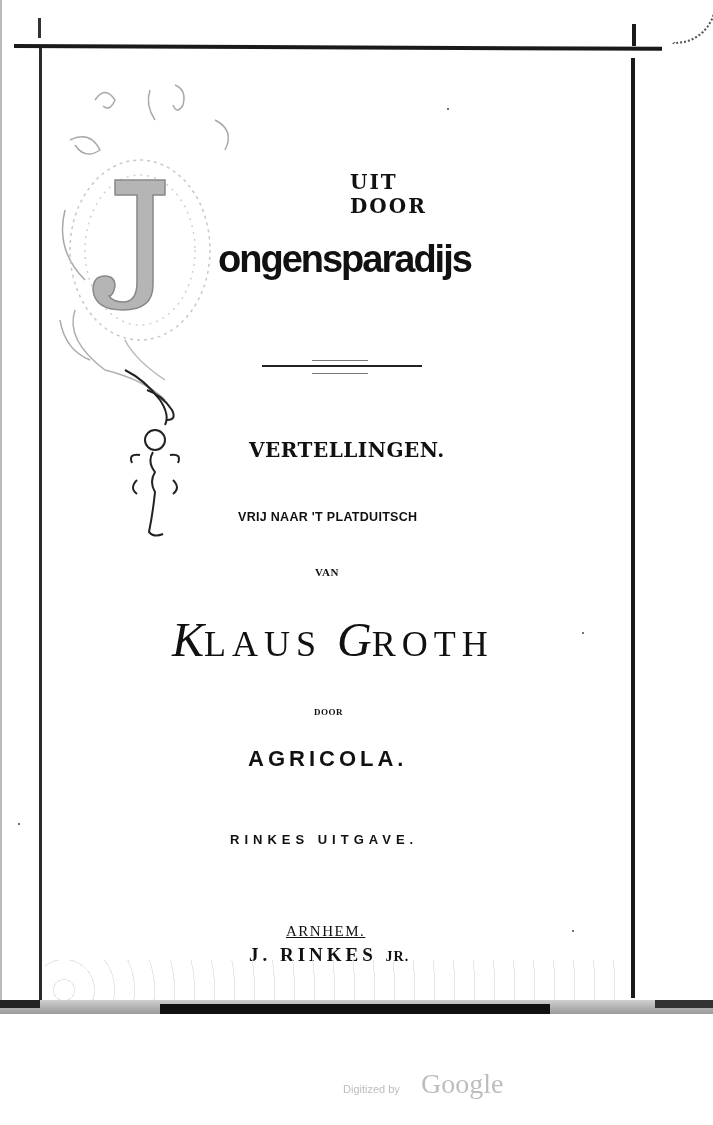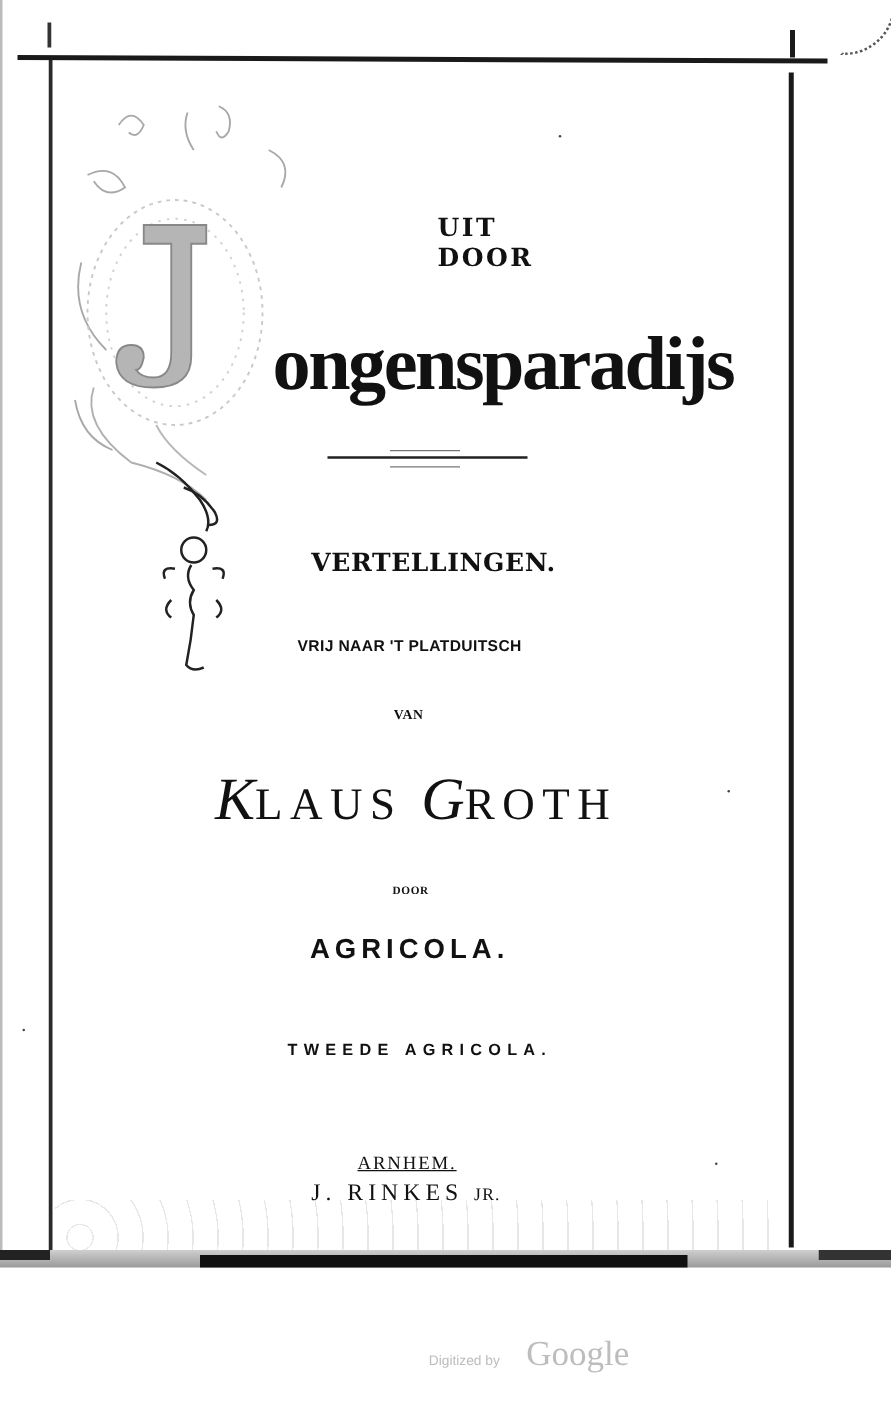--- a/index.html
+++ b/index.html
@@ -14,33 +14,33 @@
   .edge-left { left:0; top:0; width:2px; height:1000px; background:#bbb; }
   .corner-arc { left:672px; top:0; width:40px; height:40px; border:2px dotted #555; border-color:transparent #555 #555 transparent; border-radius:0 0 40px 0; }
   .bottom-band { left:0; top:1000px; width:713px; height:14px; background:linear-gradient(#cfcfcf,#9a9a9a); }
   .bottom-dark { left:160px; top:1004px; width:390px; height:10px; background:#111; }
   .bottom-dark-l { left:0; top:1000px; width:40px; height:8px; background:#222; }
   .bottom-dark-r { left:655px; top:1000px; width:58px; height:8px; background:#333; }
   .lace { left:44px; top:960px; width:585px; height:40px; background:repeating-radial-gradient(circle at 20px 30px, transparent 0 10px, #ddd 10px 11px, transparent 11px 20px); opacity:0.7; }
   
   .ornament { left:55px; top:80px; width:200px; height:460px; }
   .uit { top:170px; left:350px; width:120px; text-align:left; font-family:"DejaVu Serif", serif; font-weight:bold; font-size:20px; letter-spacing:2px; }
-  .main-title { top:257px; left:218px; width:420px; text-align:left; font-family:Liberation Serif, serif; font-weight:bold; font-size:61px; letter-spacing:-2px; line-height:70px; }
+  .main-title { top:224px; left:218px; width:420px; text-align:left; font-family:Liberation Sans, sans-serif; font-weight:bold; font-size:38px; letter-spacing:-2px; line-height:70px; }
   .rule { left:262px; top:365px; width:160px; height:2px; background:#222; }
   .rule-orn { left:312px; top:360px; width:56px; height:12px; border-top:1px solid #777; border-bottom:1px solid #777; }
   .vert { top:438px; left:229px; font-family:"DejaVu Serif", serif; font-weight:bold; font-size:20px; letter-spacing:0.5px;margin-left:20px; }
   .vrij { top:510px; left:238px; font-family:"Liberation Sans", sans-serif; font-weight:bold; font-size:12.5px; letter-spacing:0.3px; }
   .van { top:566px; left:315px; font-family:"Liberation Serif", serif; font-weight:bold; font-size:11px; letter-spacing:0.5px; }
   .klaus { top:612px; left:172px; font-family:"Liberation Serif", serif; font-size:36px; letter-spacing:6px; }
   .klaus .big { font-size:48px; font-style:italic; letter-spacing:0; }
   .door { top:707px; left:314px; font-family:"Liberation Serif", serif; font-weight:bold; font-size:9px; letter-spacing:0.5px; }
   .agri { top:746px; left:248px; font-family:"Liberation Sans", sans-serif; font-weight:bold; font-size:22px; letter-spacing:4px; }
   .tweede { top:832px; left:230px; font-family:"Liberation Sans", sans-serif; font-weight:bold; font-size:13px; letter-spacing:5px; }
   .arnhem { top:923px; left:286px; font-family:"Liberation Serif", serif; font-size:15px; letter-spacing:1.5px;text-decoration:underline; }
-  .rinkes { top:944px; left:249px; font-family:"Liberation Serif", serif; font-weight:normal; font-size:19px; letter-spacing:4px; }
+  .rinkes { top:944px; left:249px; font-family:"Liberation Serif", serif; font-weight:bold; font-size:19px; letter-spacing:4px; }
   .rinkes .sc { font-size:14px; letter-spacing:1px; }
   .google { top:1068px; left:343px; color:#bdbdbd; }
   .google .by { font-family:"Liberation Sans", sans-serif; font-size:11px; }
   .google .g { font-family:"Liberation Serif", serif; font-size:28px;margin-left:18px; }
   .speck { background:#444; border-radius:50%; width:2px; height:2px; }
 </style>
 </head>
 <body>
 
 <div class="abs edge-left"></div>
@@ -90,21 +90,21 @@
 <div class="abs vrij">VRIJ NAAR 'T PLATDUITSCH</div>
 <div class="abs van">VAN</div>
 
 <div class="abs klaus">
   <span class="big">K</span><span>LAUS</span>
   <span class="big">G</span><span>ROTH</span>
 </div>
 
 <div class="abs door">DOOR</div>
 <div class="abs agri">AGRICOLA.</div>
-<div class="abs tweede">TWEEDE AGRICOLA.</div>
+<div class="abs tweede">RINKES UITGAVE.</div>
 
 <div class="abs arnhem">ARNHEM.</div>
 <div class="abs rinkes">
   <span>J. RINKES </span><span class="sc">JR.</span>
 </div>
 
 <div class="abs lace"></div>
 <div class="abs bottom-band"></div>
 <div class="abs bottom-dark-l"></div>
 <div class="abs bottom-dark"></div>

